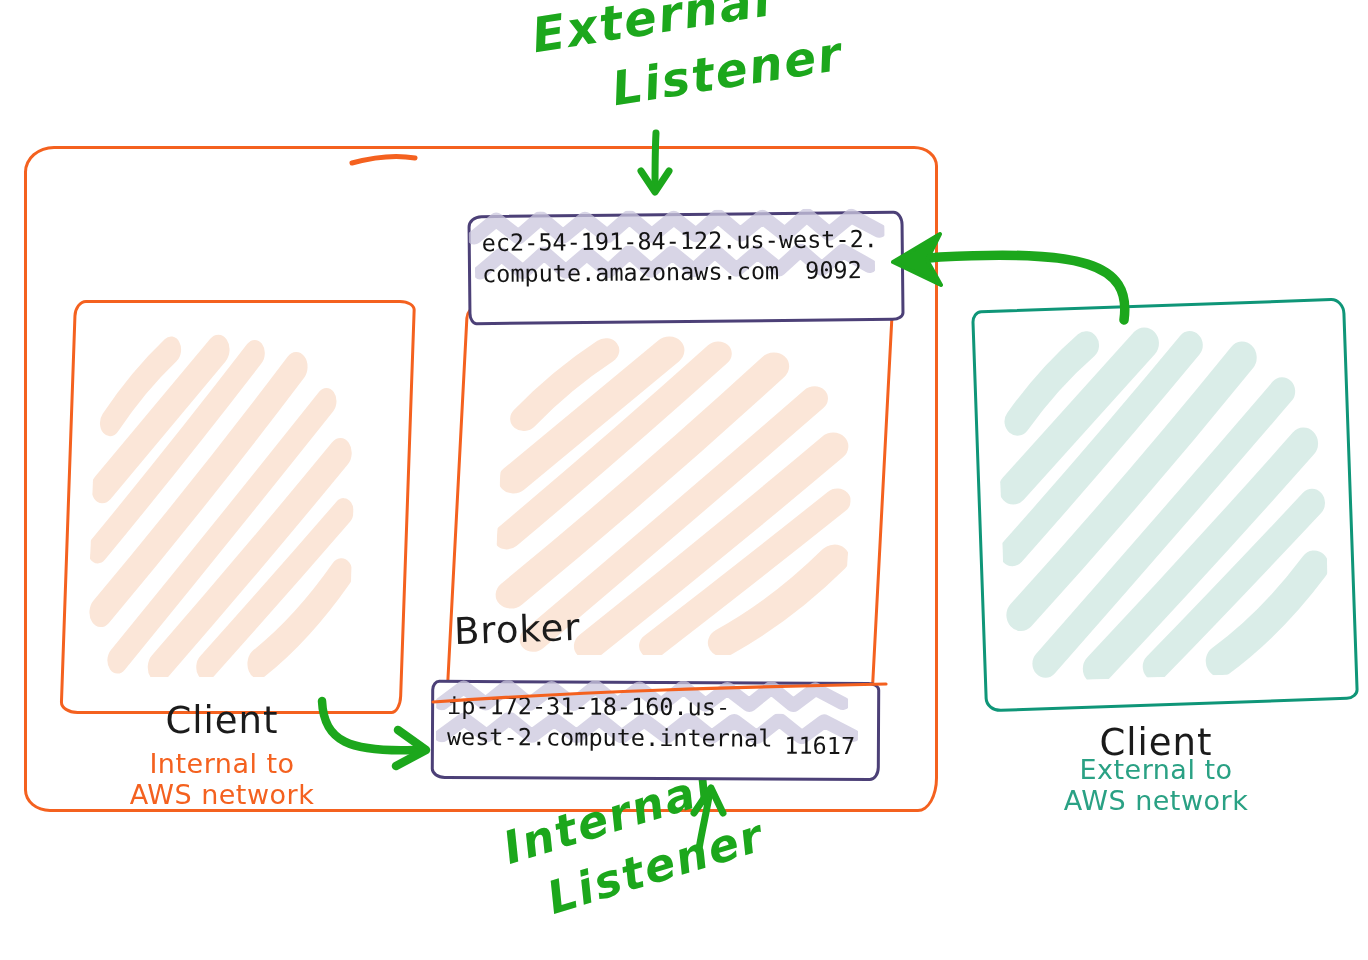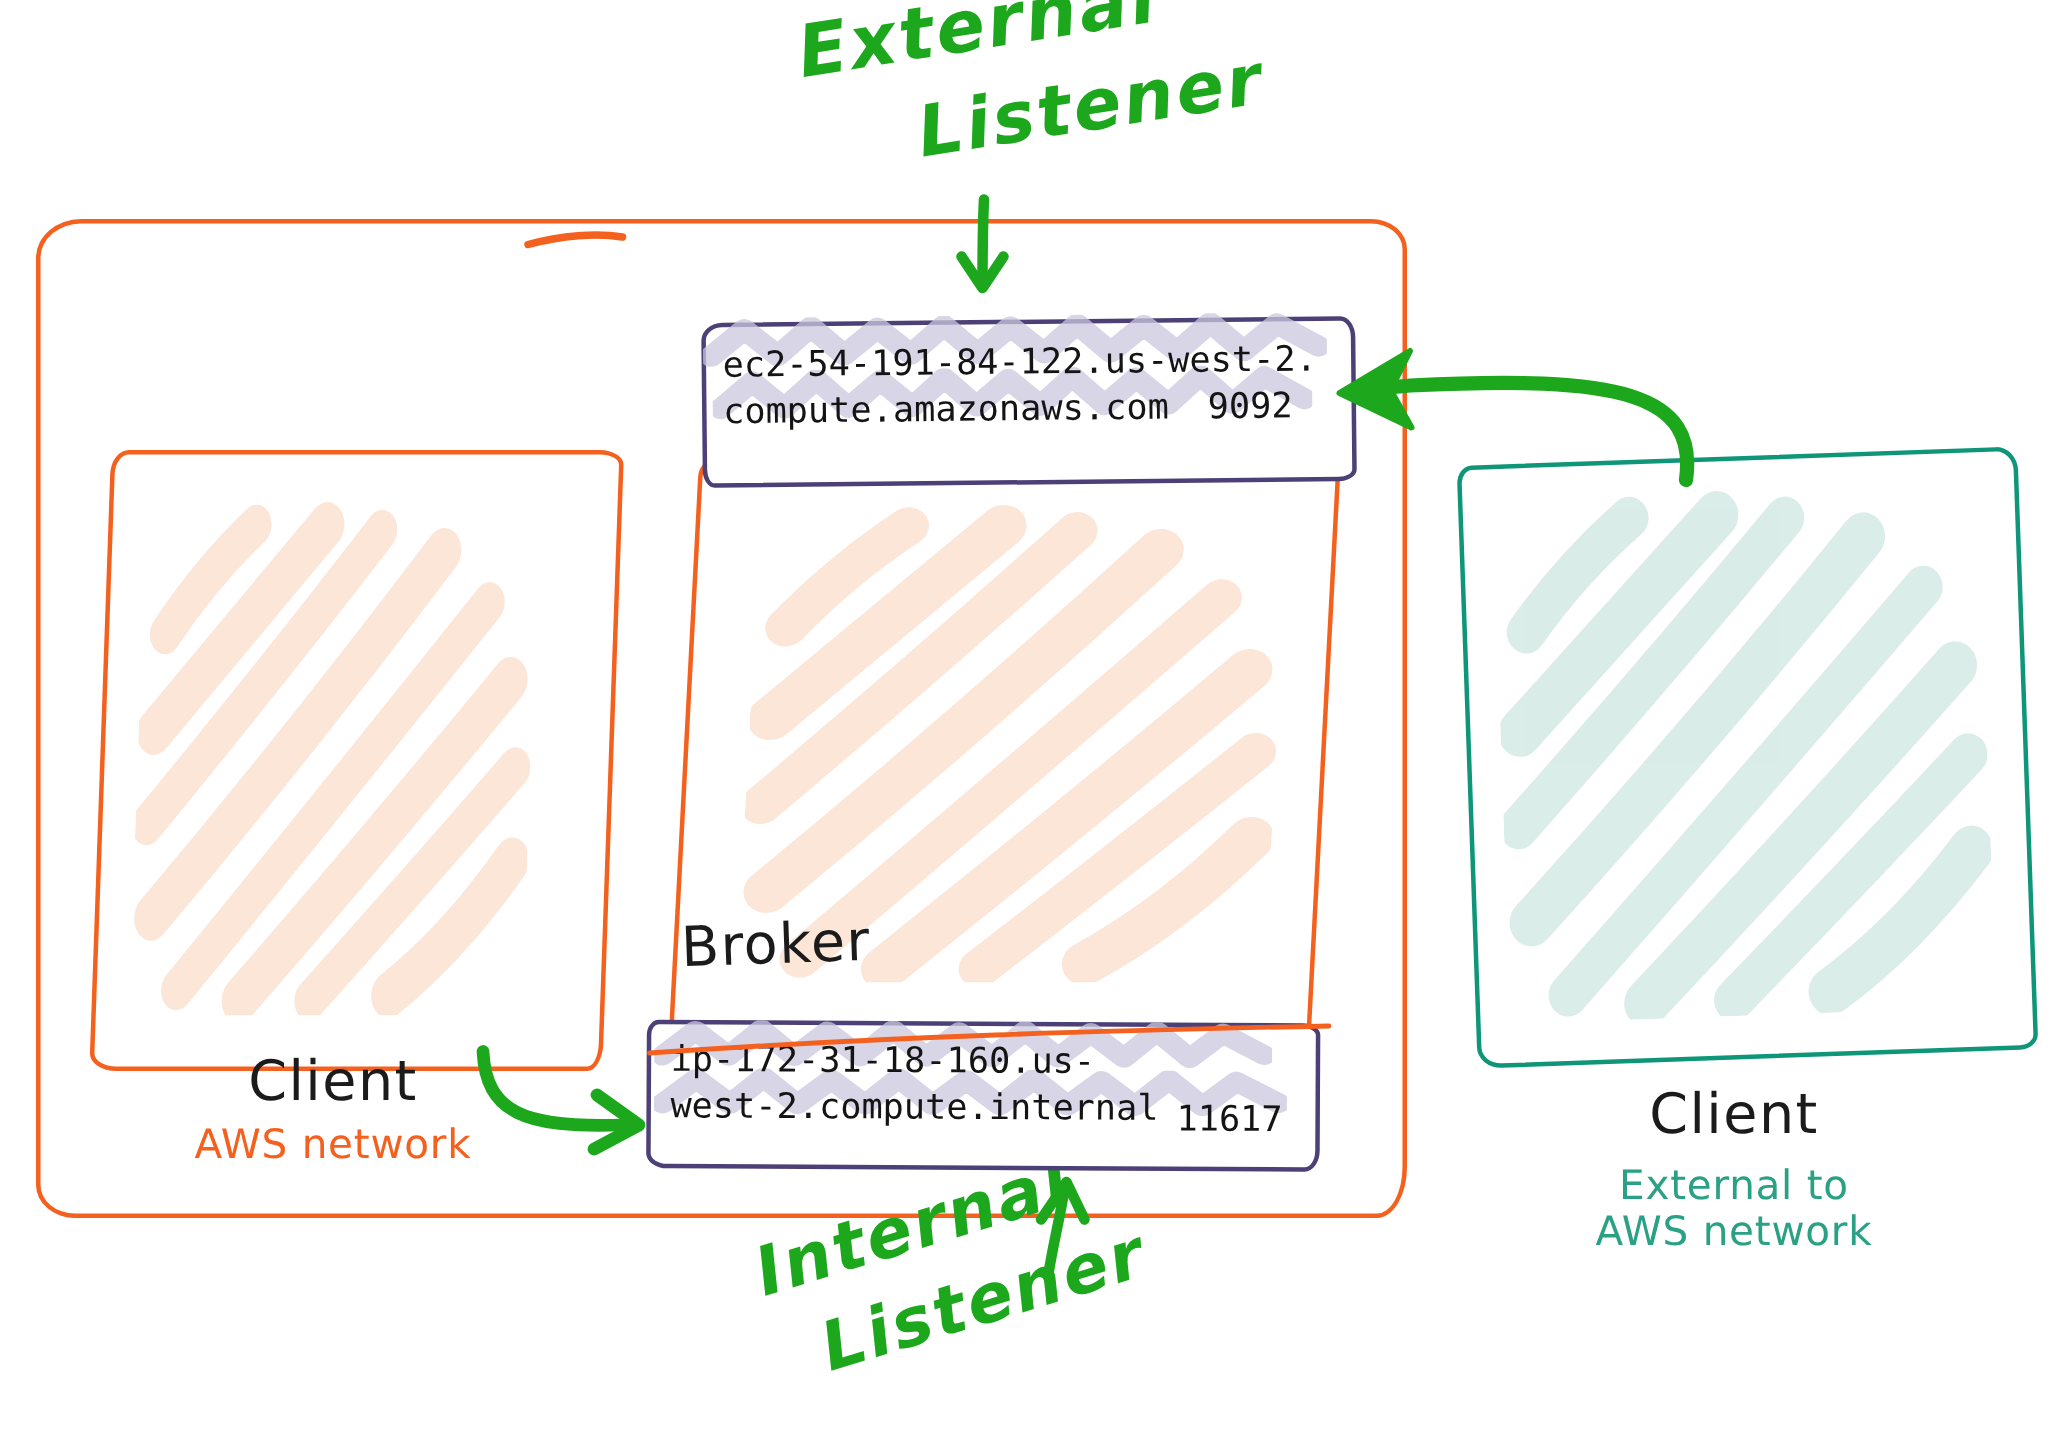--- a/index.html
+++ b/index.html
@@ -63,21 +63,21 @@
   .hl-i1{left:2px;top:-3px;width:412px;height:31px;}
   .hl-i2{left:2px;top:29px;width:422px;height:31px;}
   
   .lbl{position:absolute;white-space:nowrap;}
   .broker-label{left:454px;top:608px;font-size:37px;color:#1b1b1b;transform:rotate(-2deg);letter-spacing:1px;}
   .client-title{font-size:37px;color:#1b1b1b;text-align:center;letter-spacing:1px;}
   .client-sub{font-size:27px;line-height:31px;text-align:center;white-space:normal;letter-spacing:.5px;}
   .t-int{left:122px;top:699px;width:200px;}
   .s-int{left:96px;top:748px;width:252px;color:#f4611f;}
   .t-ext{left:1056px;top:721px;width:200px;}
-  .s-ext{left:1030px;top:775px;width:252px;color:#2aa184;}
+  .s-ext{left:1030px;top:754px;width:252px;color:#2aa184;}
   .green-note{
     position:absolute;color:#1ca71c;font-style:italic;font-weight:700;
     letter-spacing:2px;white-space:nowrap;transform-origin:left top;
   }
   .gn-e1{left:528px;top:8px;font-size:48px;transform:rotate(-9deg);}
   .gn-e2{left:608px;top:62px;font-size:47px;transform:rotate(-9deg);}
   .gn-i1{left:497px;top:824px;font-size:45px;transform:rotate(-17deg);}
   .gn-i2{left:541px;top:874px;font-size:45px;transform:rotate(-17deg);}
   
   .overlay{position:absolute;left:0;top:0;width:1368px;height:960px;z-index:4;pointer-events:none;}
@@ -145,20 +145,21 @@
   </div>
 
   <div class="box client-ext-box">
     <svg class="scribble scrib-ext">
         <use href="#scrib"></use>
       </svg>
   </div>
 
   <div class="lbl client-title t-int">Client</div>
   <div class="lbl client-sub s-int">
+    <div>Internal to</div>
     <div>AWS network</div>
   </div>
   <div class="lbl client-title t-ext">Client</div>
   <div class="lbl client-sub s-ext">
     <div>External to</div>
     <div>AWS network</div>
   </div>
 
   <div class="green-note gn-e1">External</div>
   <div class="green-note gn-e2">Listener</div>

